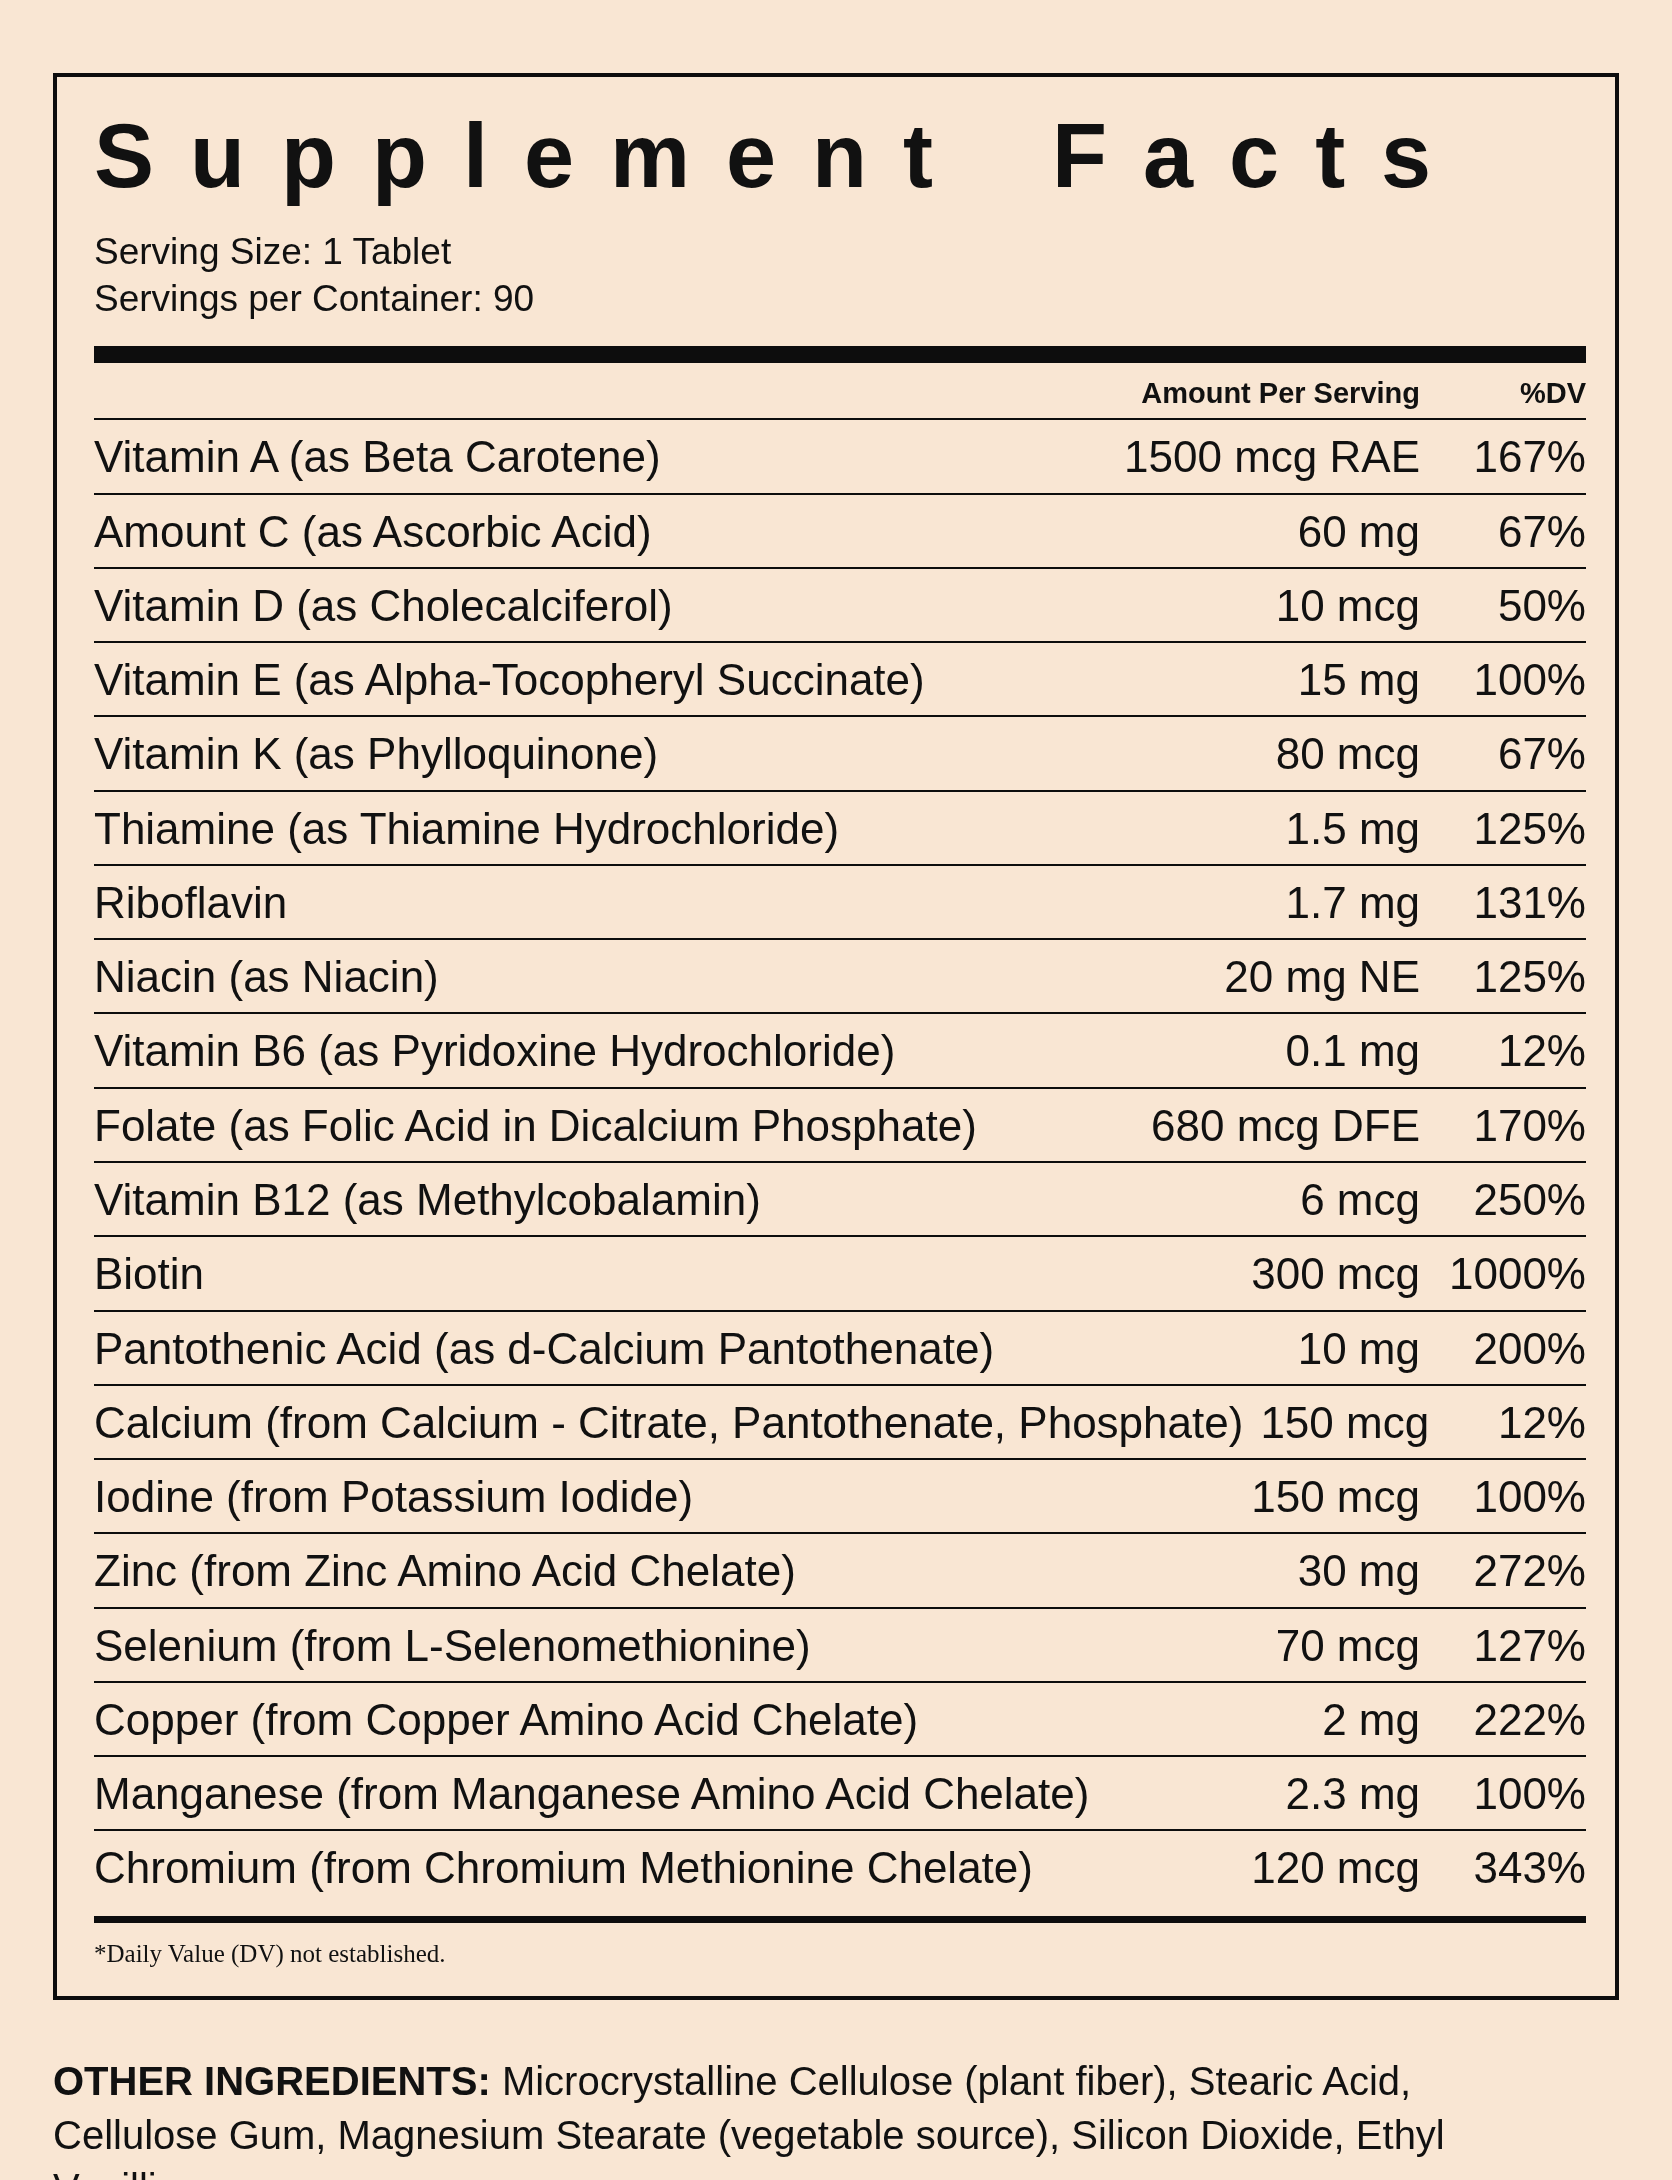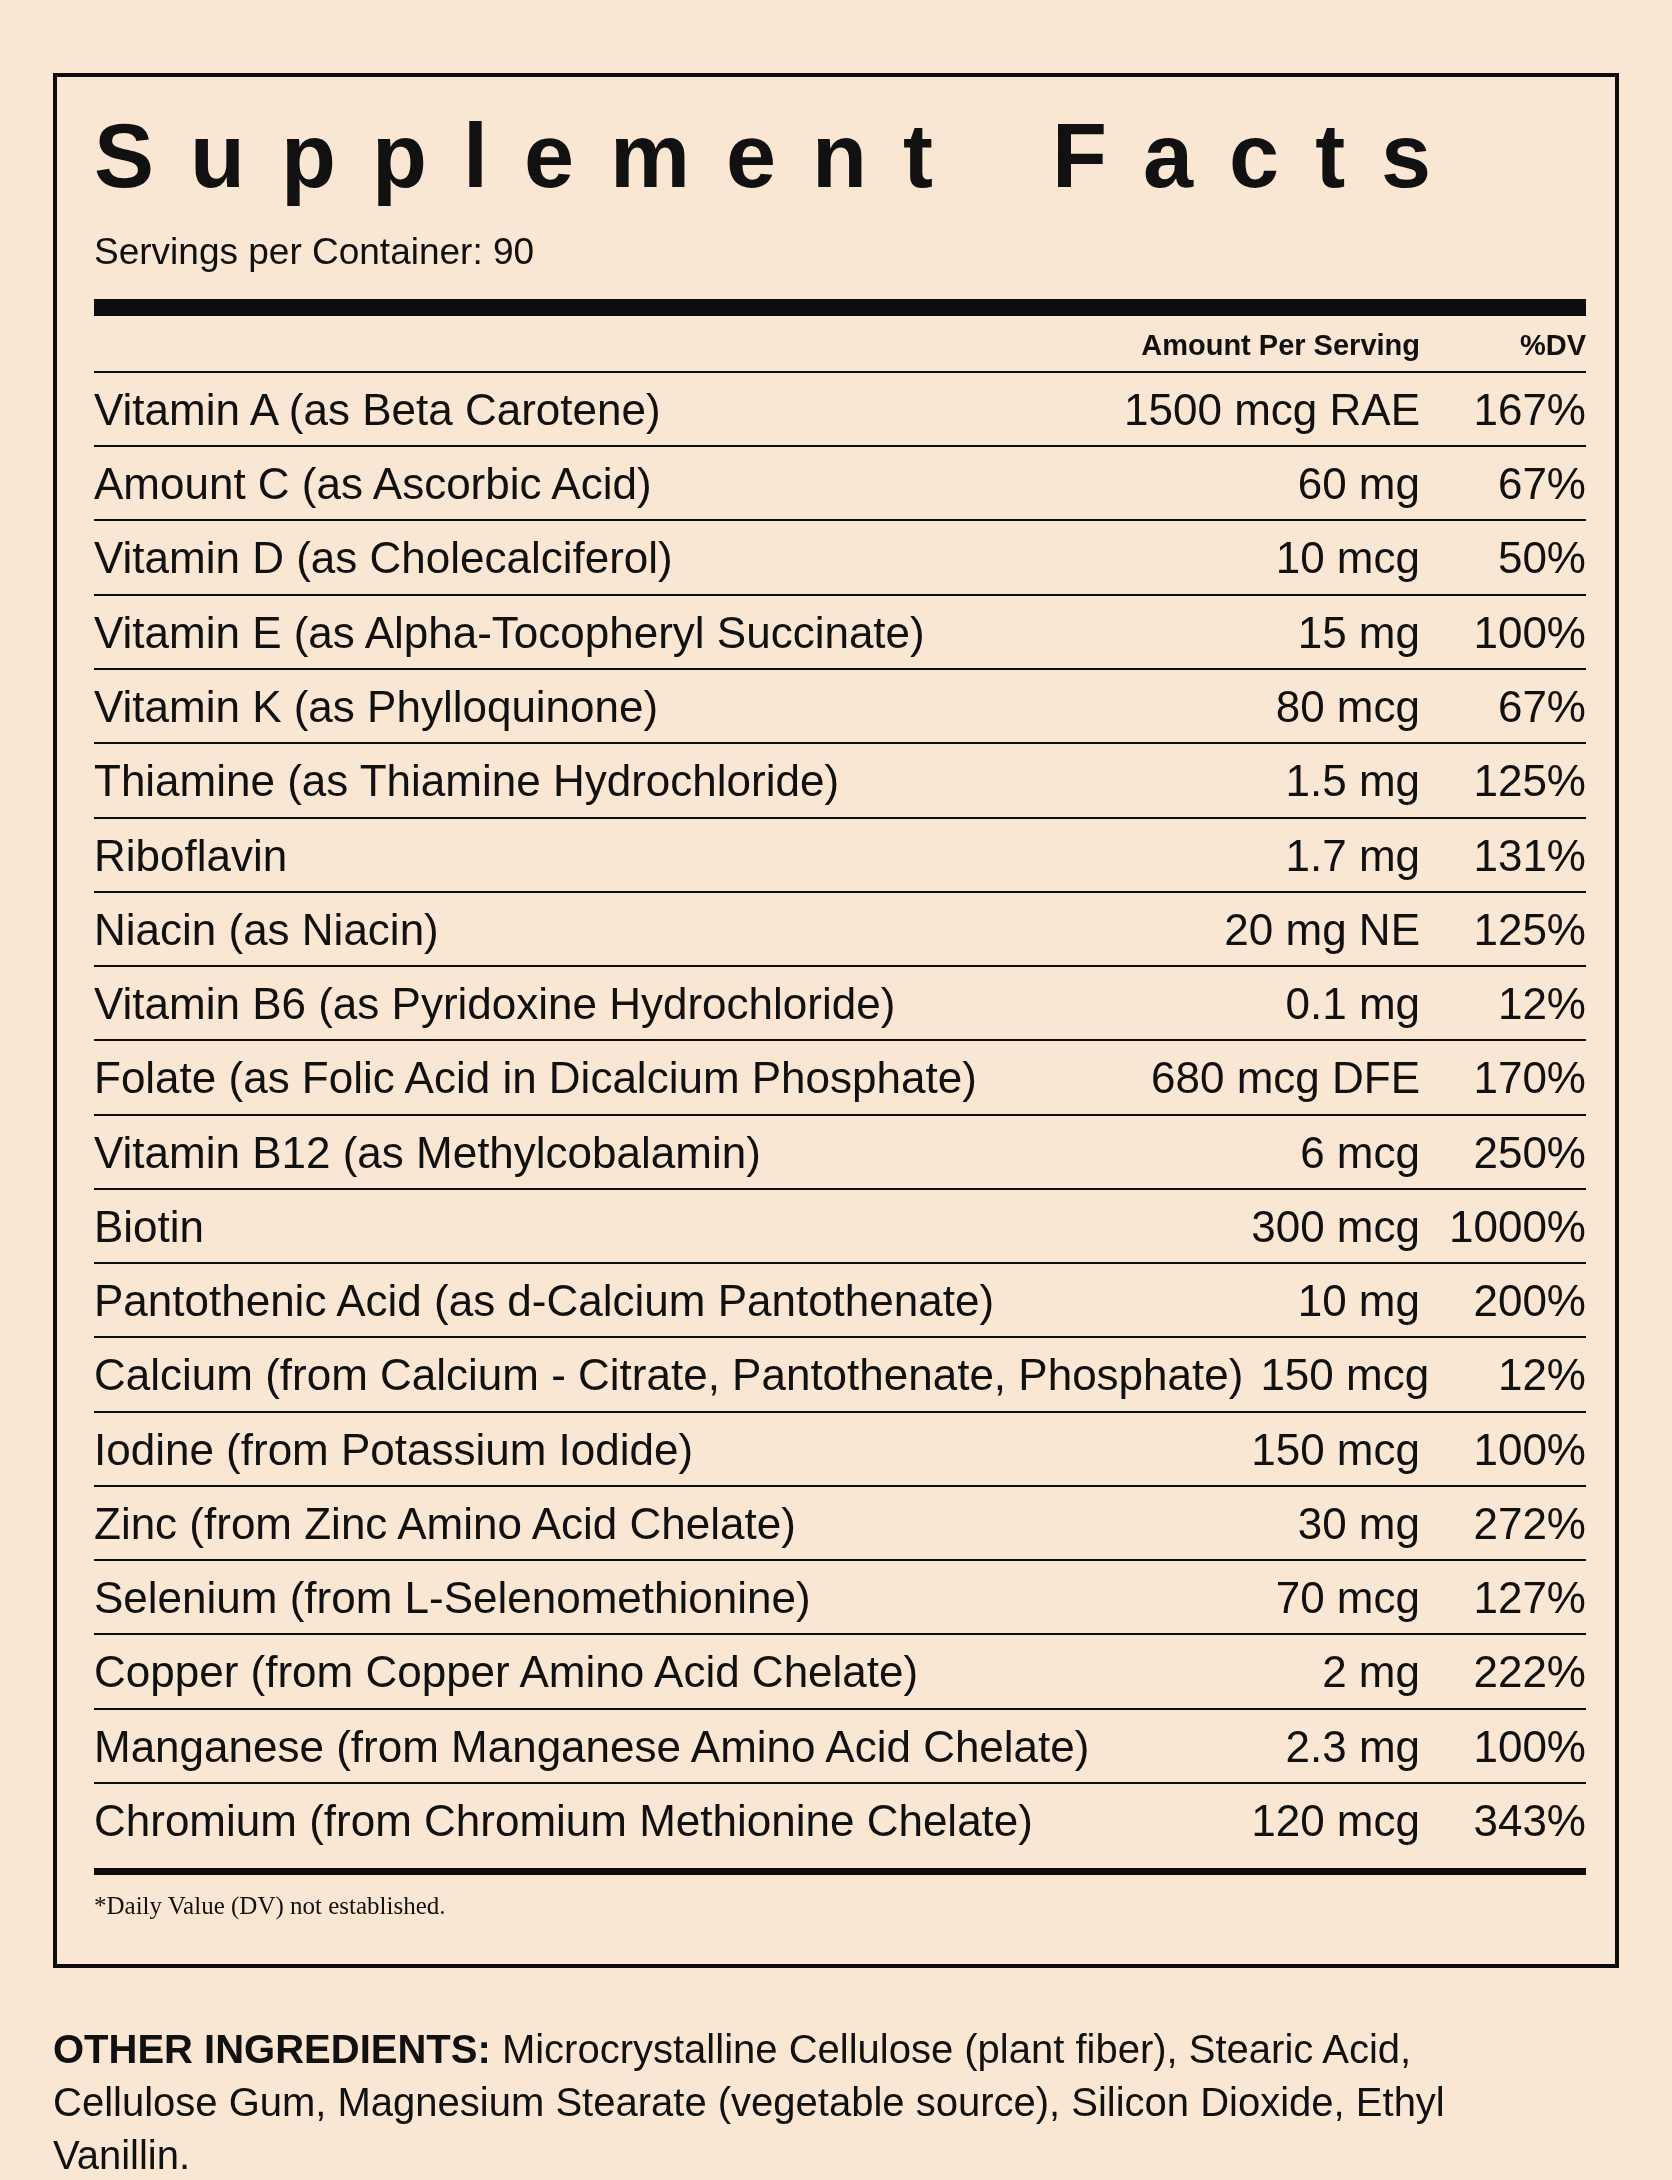--- a/index.html
+++ b/index.html
@@ -8,21 +8,21 @@
     height: 2181px;
     background: var(--bg, #f9e6d3);
     color: var(--ink, #111111);
     font-family: "Liberation Sans", sans-serif;
     overflow: hidden;
   }
   .page { padding: 73px 53px 0 53px; }
 
   .panel {
     border: 4.3px solid var(--line, #0d0d0d);
-    padding: 32px 29px 37px 37px;
+    padding: 32px 29px 22px 37px;
     background: var(--bg, #f9e6d3);
   }
 
   .title {
     font-size: 90px;
     font-weight: bold;
     letter-spacing: 36px;
     word-spacing: 22px;
     white-space: nowrap;
     line-height: 1.05;
@@ -83,20 +83,21 @@
 </style>
 </head>
 <body>
 
 <div class="page">
 
   <div class="panel">
 
     <h1 class="title">Supplement Facts</h1>
 
+    <div class="serving-line">Serving Size: 1 Tablet</div>
 
     <div class="serving-line">Servings per Container: 90</div>
 
     <div class="thick-bar"></div>
 
     <div class="header-row">
       <span class="hdr-amount">Amount Per Serving</span>
       <span class="hdr-dv">%DV</span>
     </div>
 

